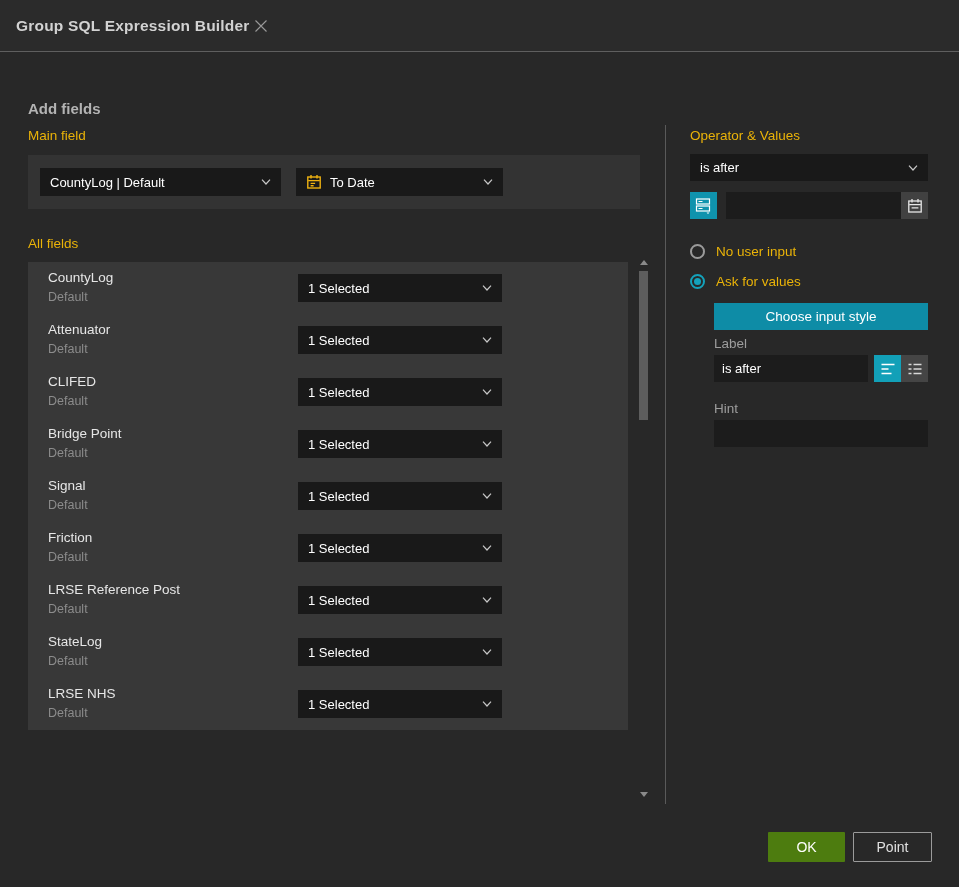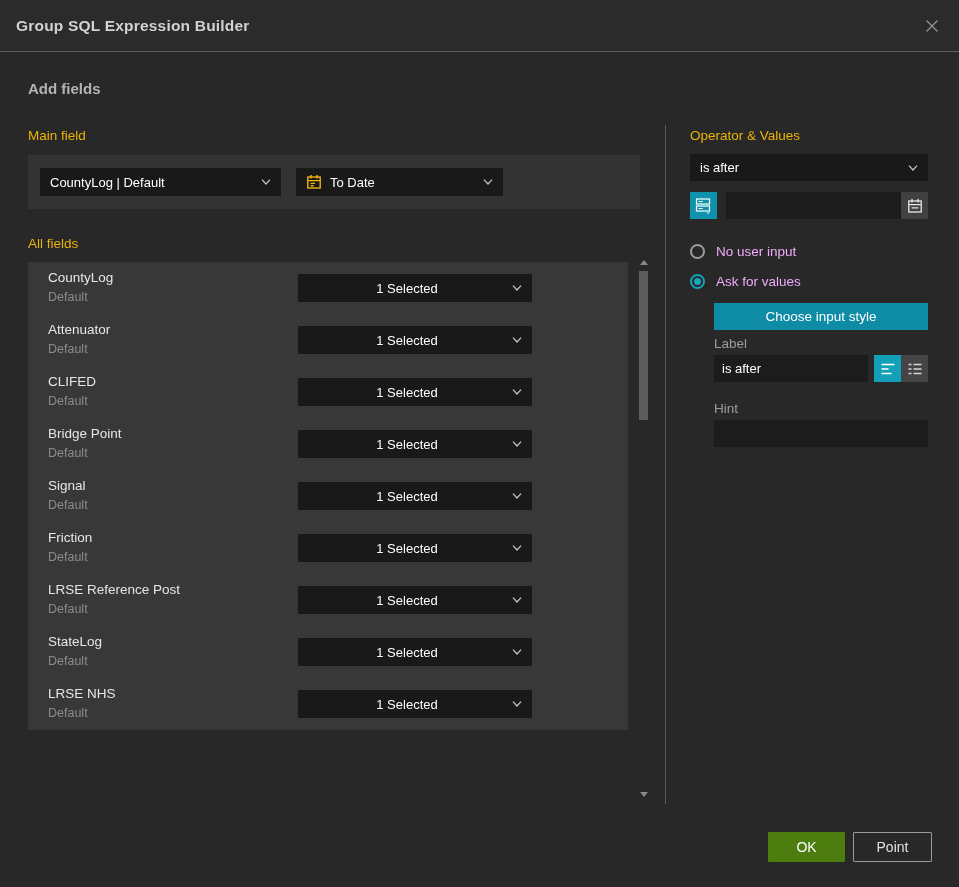--- a/index.html
+++ b/index.html
@@ -6,21 +6,21 @@
   body{
     width:959px;height:887px;position:relative;overflow:hidden;
     background:#282828;
     font-family:"Liberation Sans", sans-serif;
     -webkit-font-smoothing:antialiased;
   }
   
   .hdr{
     position:absolute;top:0;left:0;width:959px;height:52px;
     background:#2b2b2b;border-bottom:1px solid #5f5f5f;
-    display:flex;align-items:center;justify-content:space-between;
+    display:flex;align-items:center;
     padding:0 16px;box-sizing:border-box;
   }
   .hdr-title{font-size:15.5px;font-weight:bold;color:#d2d2d2;letter-spacing:.2px;}
   .close-btn{width:22px;height:22px;display:flex;align-items:center;justify-content:center;cursor:pointer;}
   
   .h1{position:absolute;font-size:15px;font-weight:bold;color:#b3b3b3;}
   .h2{position:absolute;font-size:13.5px;font-weight:normal;color:#eab308;}
   
   .select{
     background:#191919;height:28px;display:flex;align-items:center;
@@ -36,42 +36,42 @@
   
   .main-panel{position:absolute;left:28px;top:155px;width:612px;height:54px;background:#333333;}
   .main-panel .fld-select{position:absolute;left:12px;top:13px;width:241px;}
   .main-panel .date-select{position:absolute;left:268px;top:13px;width:207px;}
   .date-select .cal{margin-right:8px;flex:none;display:flex;}
   
   .list{position:absolute;left:28px;top:262px;width:600px;}
   .field-row{position:relative;width:600px;height:52px;background:#383838;margin-bottom:0;}
   .row-name{position:absolute;left:20px;top:8px;font-size:13.5px;color:#e6e6e6;}
   .row-sub{position:absolute;left:20px;top:28px;font-size:12.5px;color:#8c8c8c;}
-  .row-select{position:absolute;left:270px;top:12px;width:234px;text-align:center;}
+  .row-select{position:absolute;left:270px;top:12px;width:204px;}
   
   .sb-arrow-up,.sb-arrow-down{position:absolute;width:0;height:0;
     border-left:4px solid transparent;border-right:4px solid transparent;}
   .sb-arrow-up{left:640px;top:260px;border-bottom:5px solid #8a8a8a;}
   .sb-arrow-down{left:640px;top:792px;border-top:5px solid #8a8a8a;}
   .sb-thumb{position:absolute;left:639px;top:271px;width:9px;height:149px;background:#5d5d5d;cursor:grab;}
   
   .vdiv{position:absolute;left:665px;top:125px;width:1px;height:679px;background:#5a5a5a;}
   
   .op-select{position:absolute;left:690px;top:154px;width:238px;height:27px;}
   .icon-btn{position:absolute;width:27px;height:27px;display:flex;align-items:center;justify-content:center;cursor:pointer;box-sizing:border-box;}
   .btn-valtype{left:690px;top:192px;background:#0f93ad;}
   .btn-datepick{left:901px;top:192px;background:#414141;}
   .val-input{left:726px;top:192px;width:175px;}
   
   .radio-row{position:absolute;left:690px;display:flex;align-items:center;cursor:pointer;}
   .radio-circle{width:15px;height:15px;border-radius:50%;border:2px solid #9a9a9a;box-sizing:border-box;margin-right:11px;flex:none;display:flex;align-items:center;justify-content:center;}
   .radio-row.checked .radio-circle{border-color:#14a2bb;}
   .radio-dot{width:7px;height:7px;border-radius:50%;background:transparent;}
   .radio-row.checked .radio-dot{background:#14a2bb;}
-  .radio-label{font-size:13.5px;color:#f0abfc;}
+  .radio-label{font-size:13.5px;color:#eab308;}
   .choose-btn{
     position:absolute;left:714px;top:303px;width:214px;height:27px;
     background:#0e8ca6;color:#fff;font-size:13.5px;border:none;cursor:pointer;
     font-family:"Liberation Sans",sans-serif;display:flex;align-items:center;justify-content:center;
   }
   .lbl-input{left:714px;top:355px;width:154px;}
   .btn-align{left:874px;top:355px;background:#12a0b8;}
   .btn-list{left:901px;top:355px;background:#454545;}
   .hint-input{left:714px;top:420px;width:214px;}
   
@@ -91,21 +91,21 @@
 
 <div class="hdr">
   <div class="hdr-title">Group SQL Expression Builder</div>
   <div class="close-btn">
     <svg width="16" height="16" viewBox="0 0 16 16">
       <path d="M2.5 2.5 L13.5 13.5 M13.5 2.5 L2.5 13.5" stroke="#9a9a9a" stroke-width="1.1" fill="none"></path>
     </svg>
   </div>
 </div>
 
-<div class="h1" style="left:28px;top:80px;">Add fields</div>
+<div class="h1" style="left:28px;top:100px;">Add fields</div>
 
 <div class="h2" style="left:28px;top:128px;">Main field</div>
 
 <div class="main-panel">
   <div class="select date-select">
     <span class="cal">
       <svg width="16" height="16" viewBox="0 0 16 16">
         <rect x="1.8" y="3" width="12.4" height="11" fill="none" stroke="#eeb211" stroke-width="1.4"></rect>
         <path d="M5 1v3.6 M11 1v3.6 M2.2 6.6h11.6 M4.6 9.4h4.5 M4.6 11.8h3" stroke="#eeb211" stroke-width="1.4" fill="none"></path>
       </svg>

